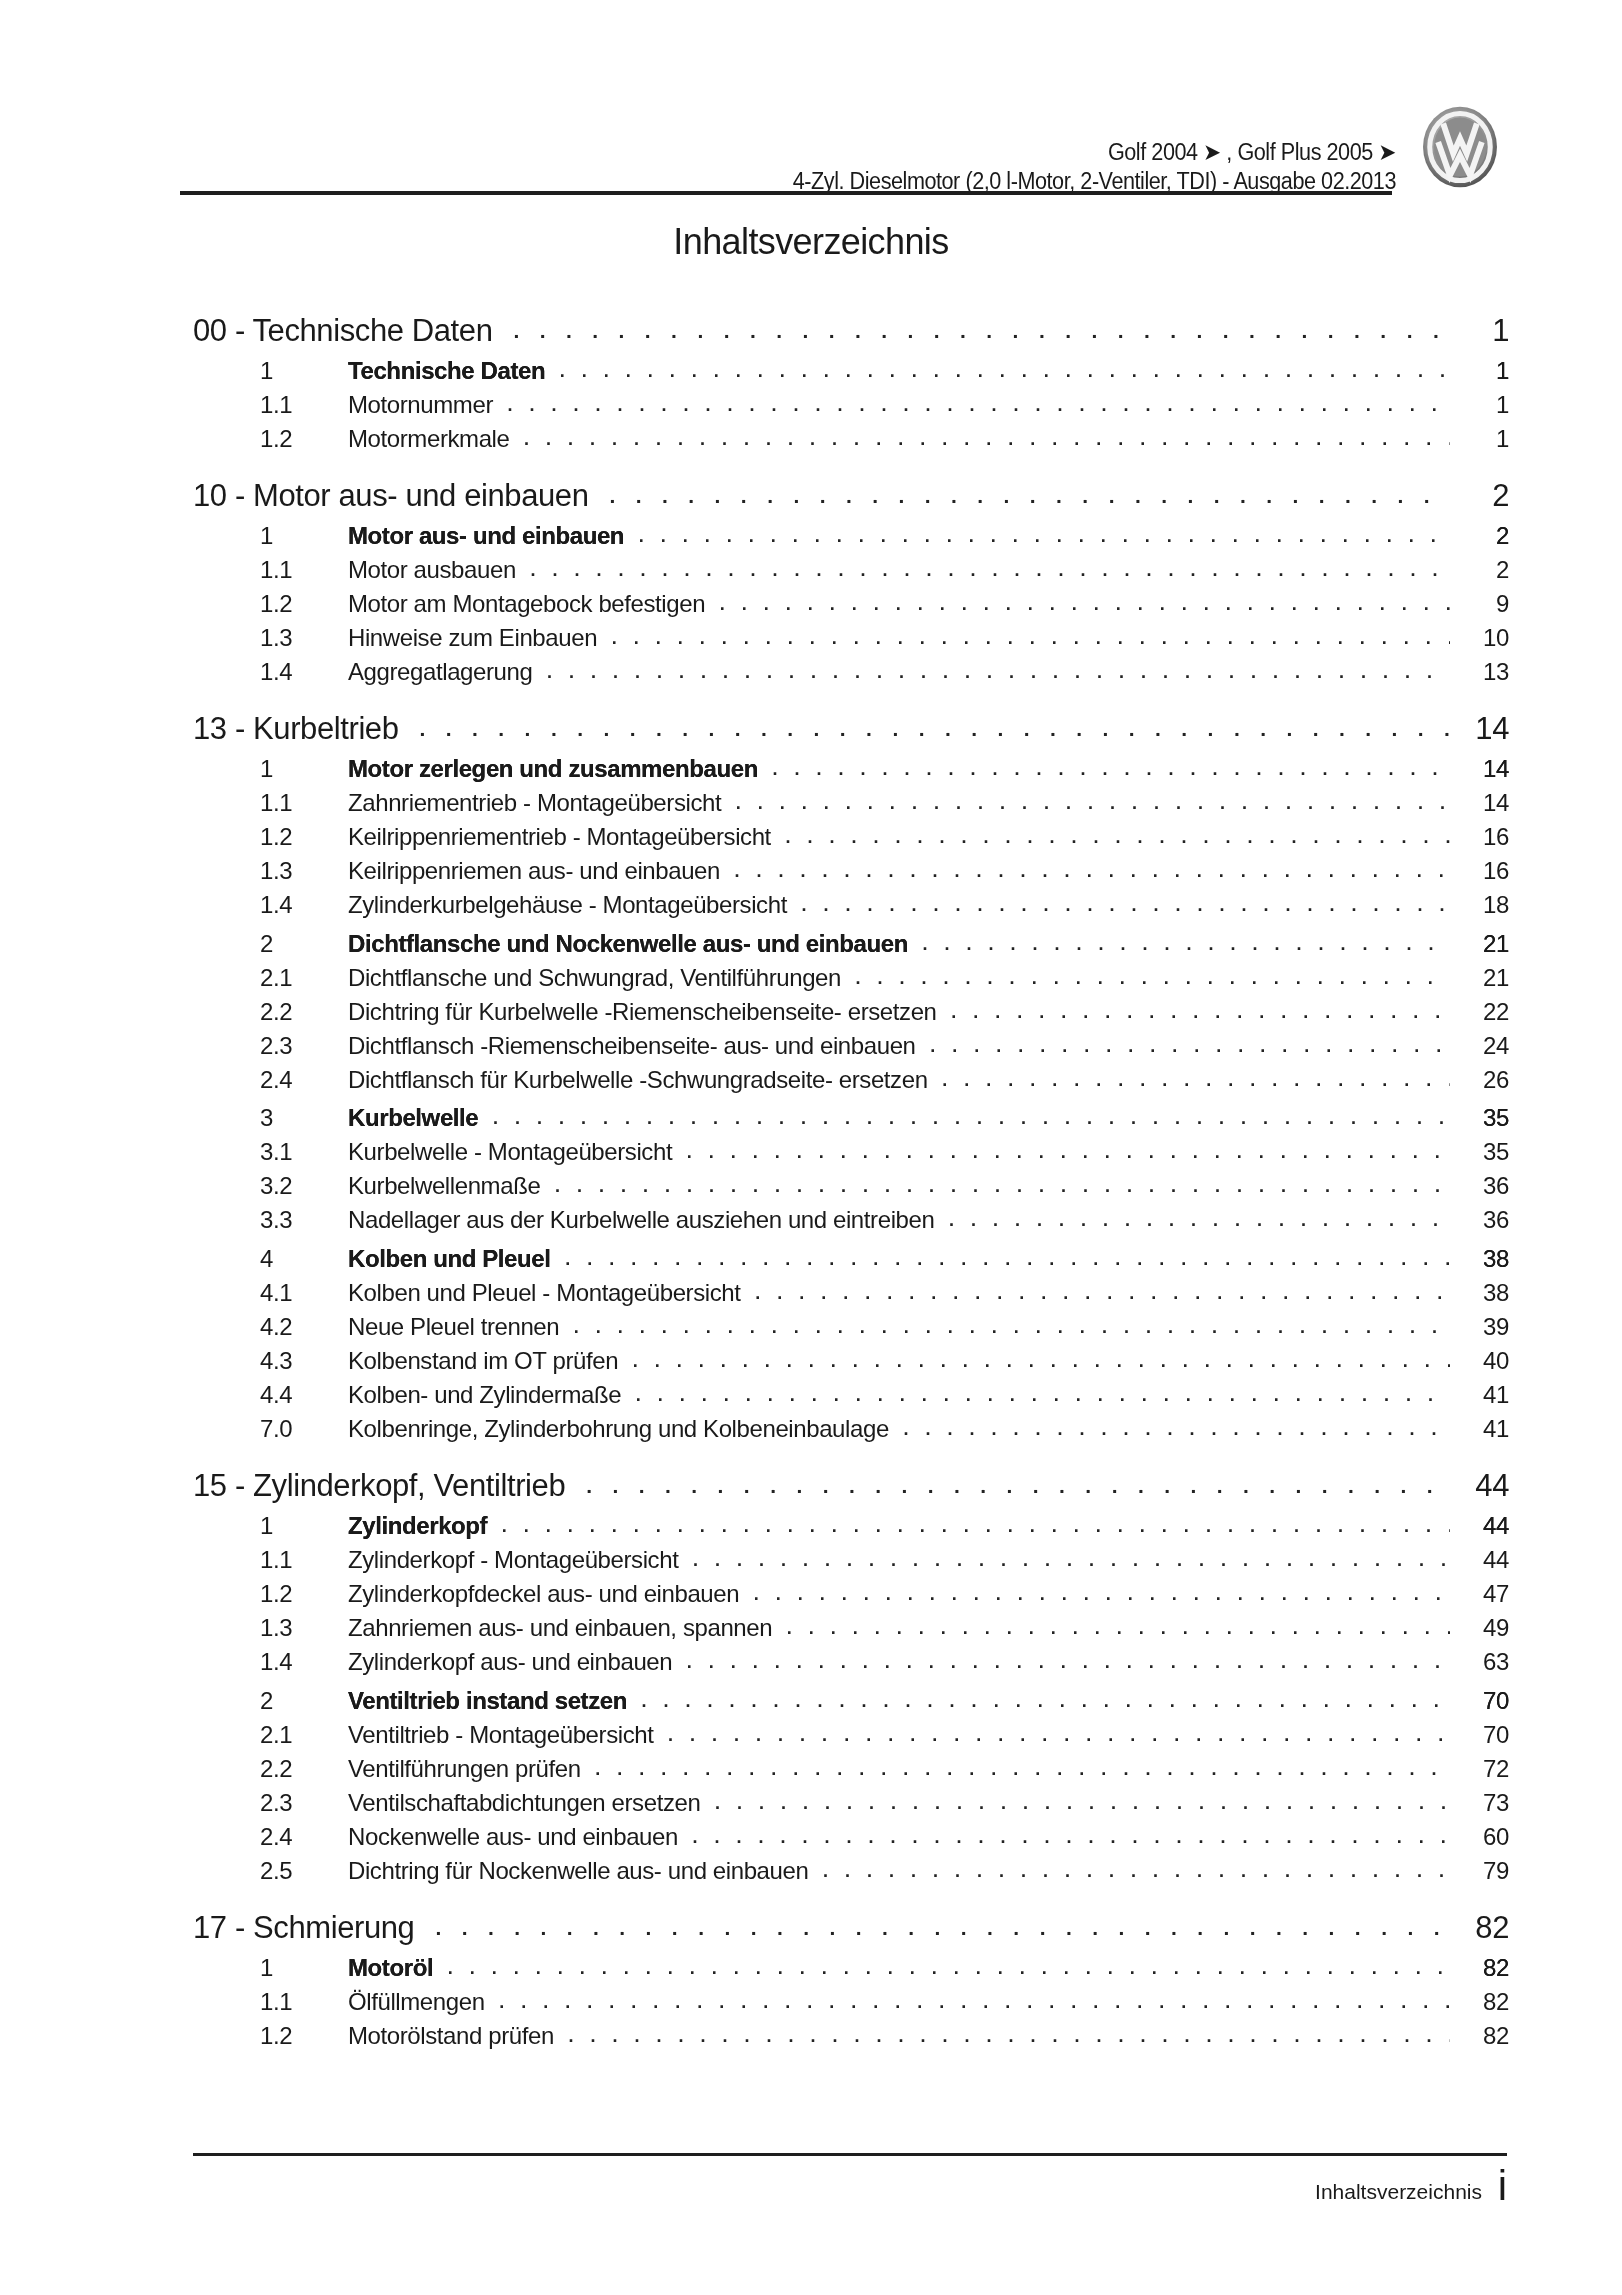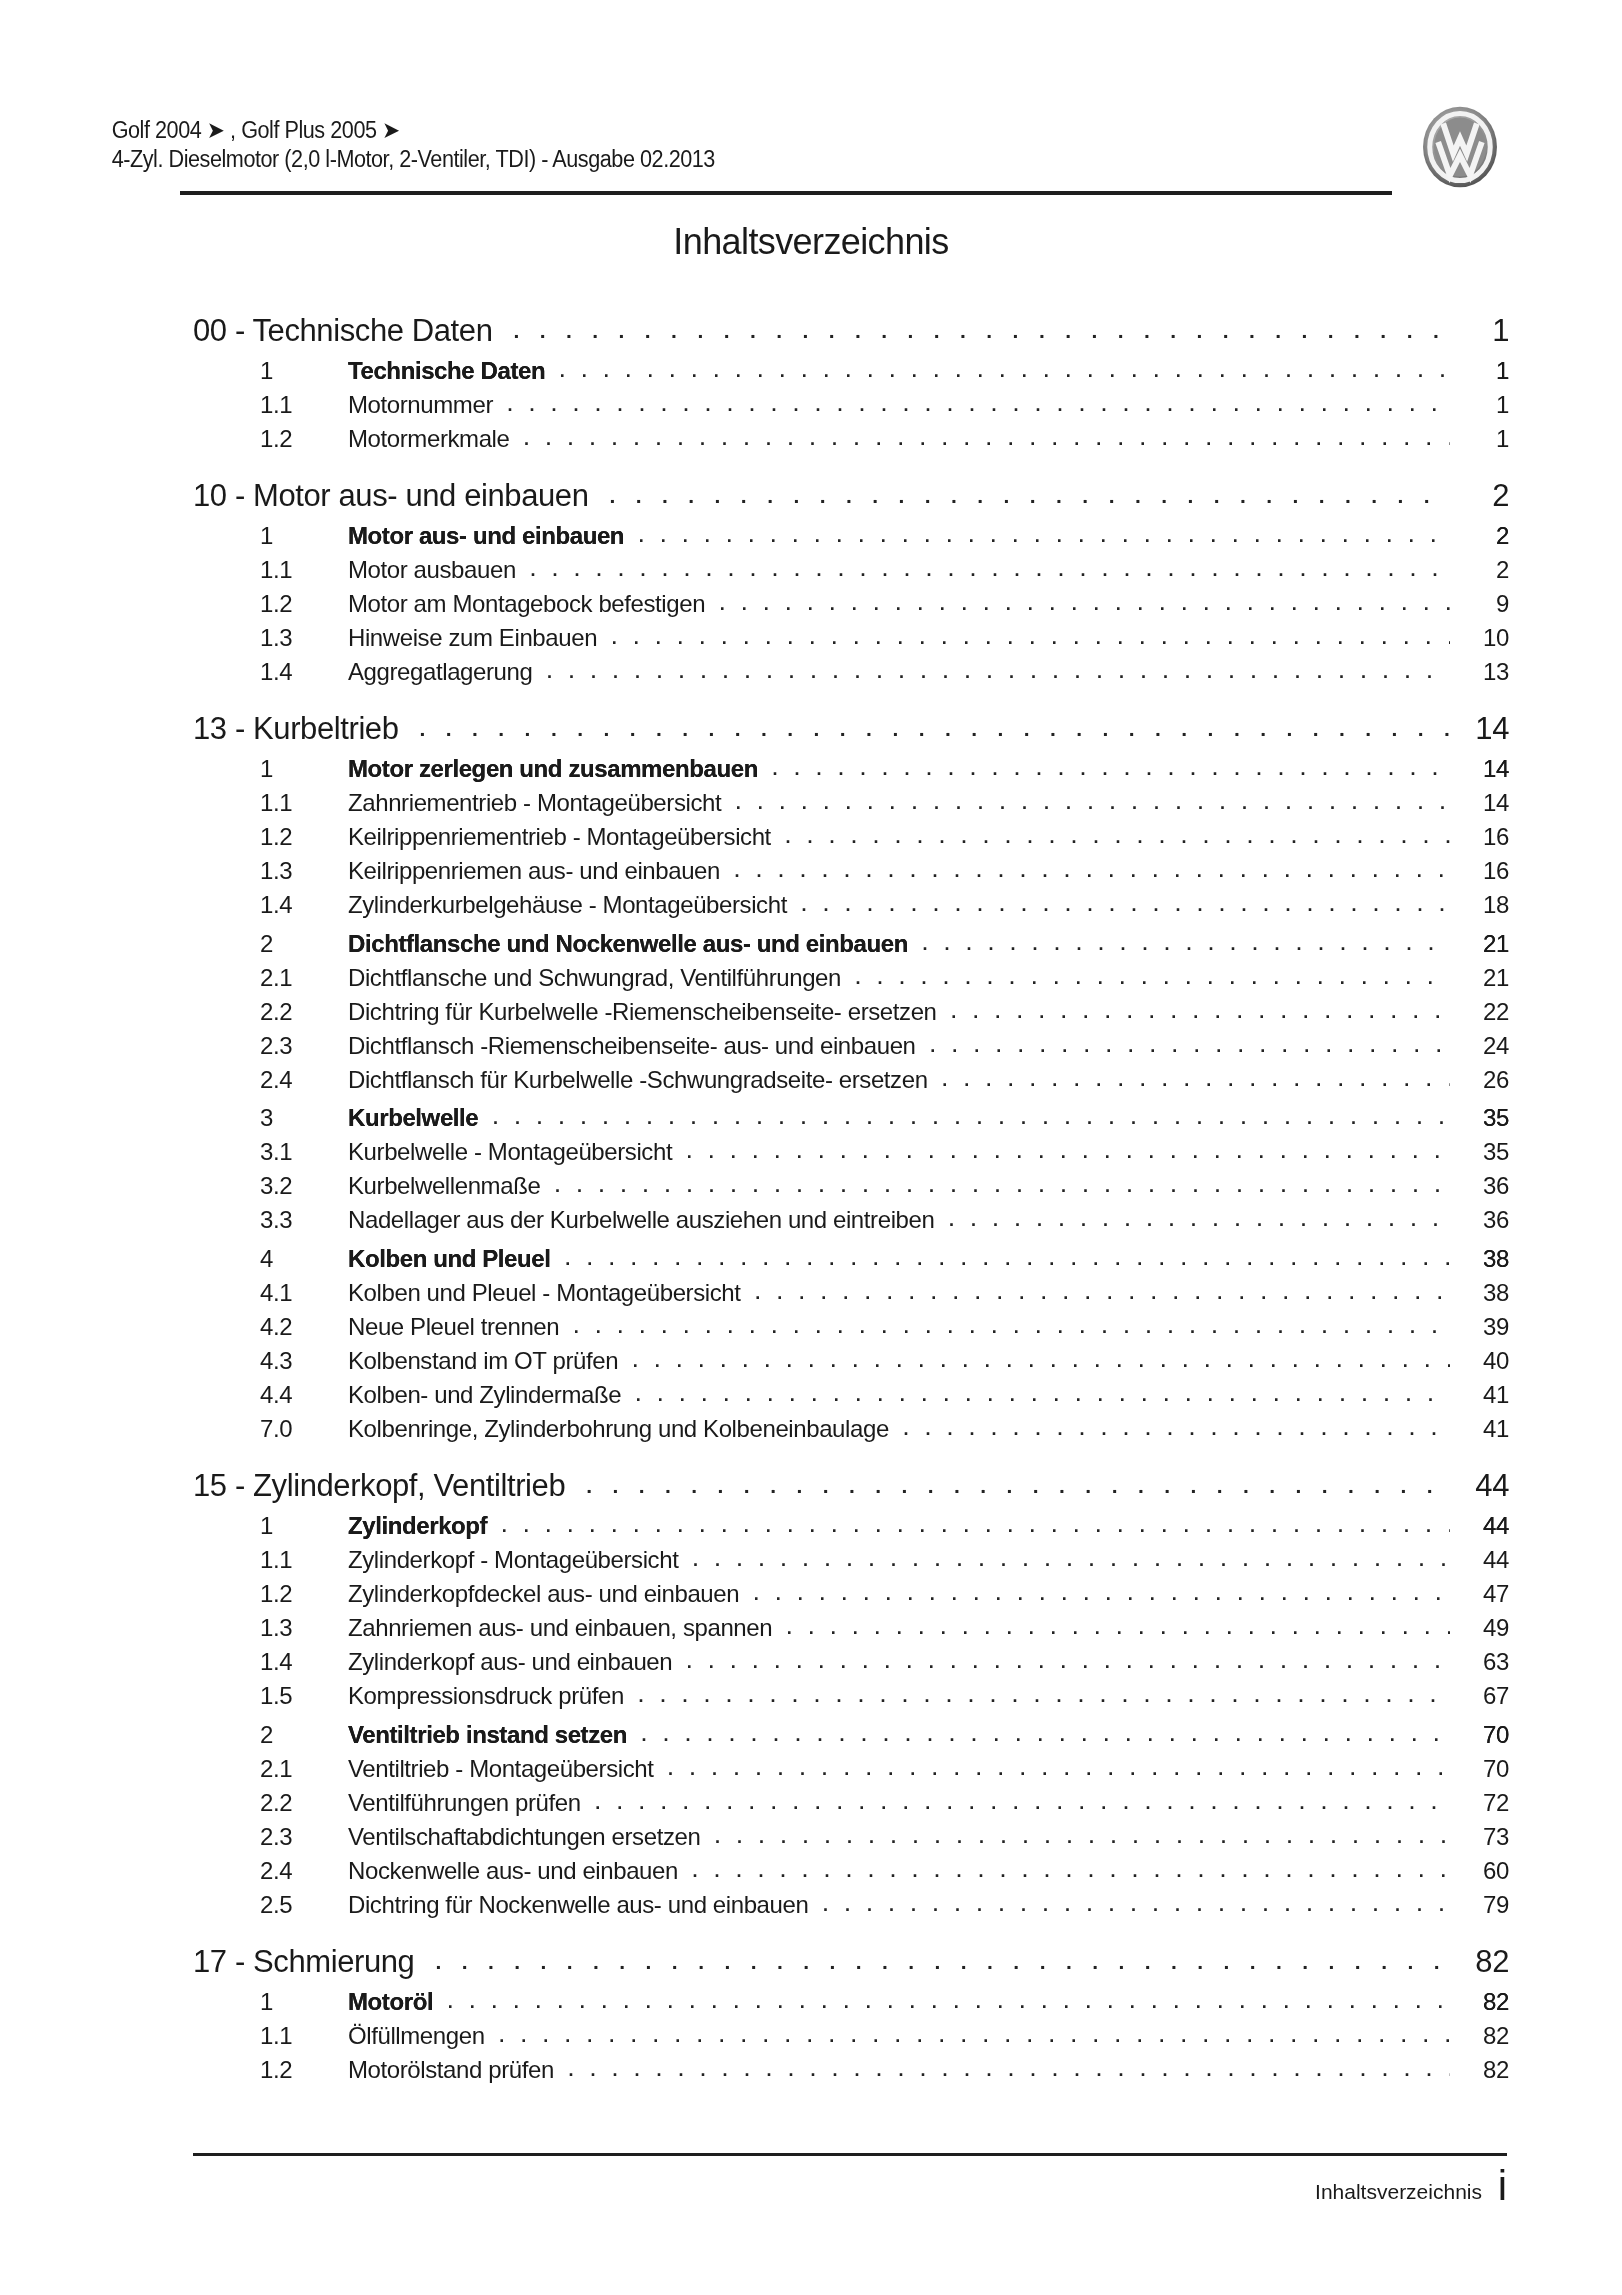--- a/index.html
+++ b/index.html
@@ -1,21 +1,21 @@
 <!DOCTYPE html>
 <html style="font-size:13px"><head>
 <meta charset="utf-8">
 <style>
   html, body { margin: 0; padding: 0; background: #ffffff; }
   body {
     width: 1622px; height: 2295px; position: relative; overflow: hidden;
     font-family: "Liberation Sans", sans-serif; color: #1a1a1a;
   }
   .header-block {
-    position: absolute; left: 0; top: 116px; width: 1396px; text-align: left;
+    position: absolute; left: 0; top: 138px; width: 1396px; text-align: right;
   }
   .header-line1, .header-line2 {
     font-size: 23.5px; line-height: 29px; letter-spacing: -0.5px;
     transform: scaleX(0.92); transform-origin: right center;
   }
   .header-rule {
     position: absolute; left: 180px; top: 191px; width: 1212px; height: 4px; background: #1e1e1e;
   }
   .logo {
     position: absolute; left: 1418px; top: 105px; width: 84px; height: 84px;
@@ -304,26 +304,20 @@
       <span class="title">Zahnriemen aus- und einbauen, spannen</span>
       <span class="leader"></span>
       <span class="page">49</span>
     </div>
     <div class="row sub">
       <span class="num">1.4</span>
       <span class="title">Zylinderkopf aus- und einbauen</span>
       <span class="leader"></span>
       <span class="page">63</span>
     </div>
-    <div class="row sub">
-      <span class="num">1.5</span>
-      <span class="title">Kompressionsdruck prüfen</span>
-      <span class="leader"></span>
-      <span class="page">67</span>
-    </div>
     <div class="row section">
       <span class="num">2</span>
       <span class="title">Ventiltrieb instand setzen</span>
       <span class="leader"></span>
       <span class="page">70</span>
     </div>
     <div class="row sub">
       <span class="num">2.1</span>
       <span class="title">Ventiltrieb - Montageübersicht</span>
       <span class="leader"></span>

